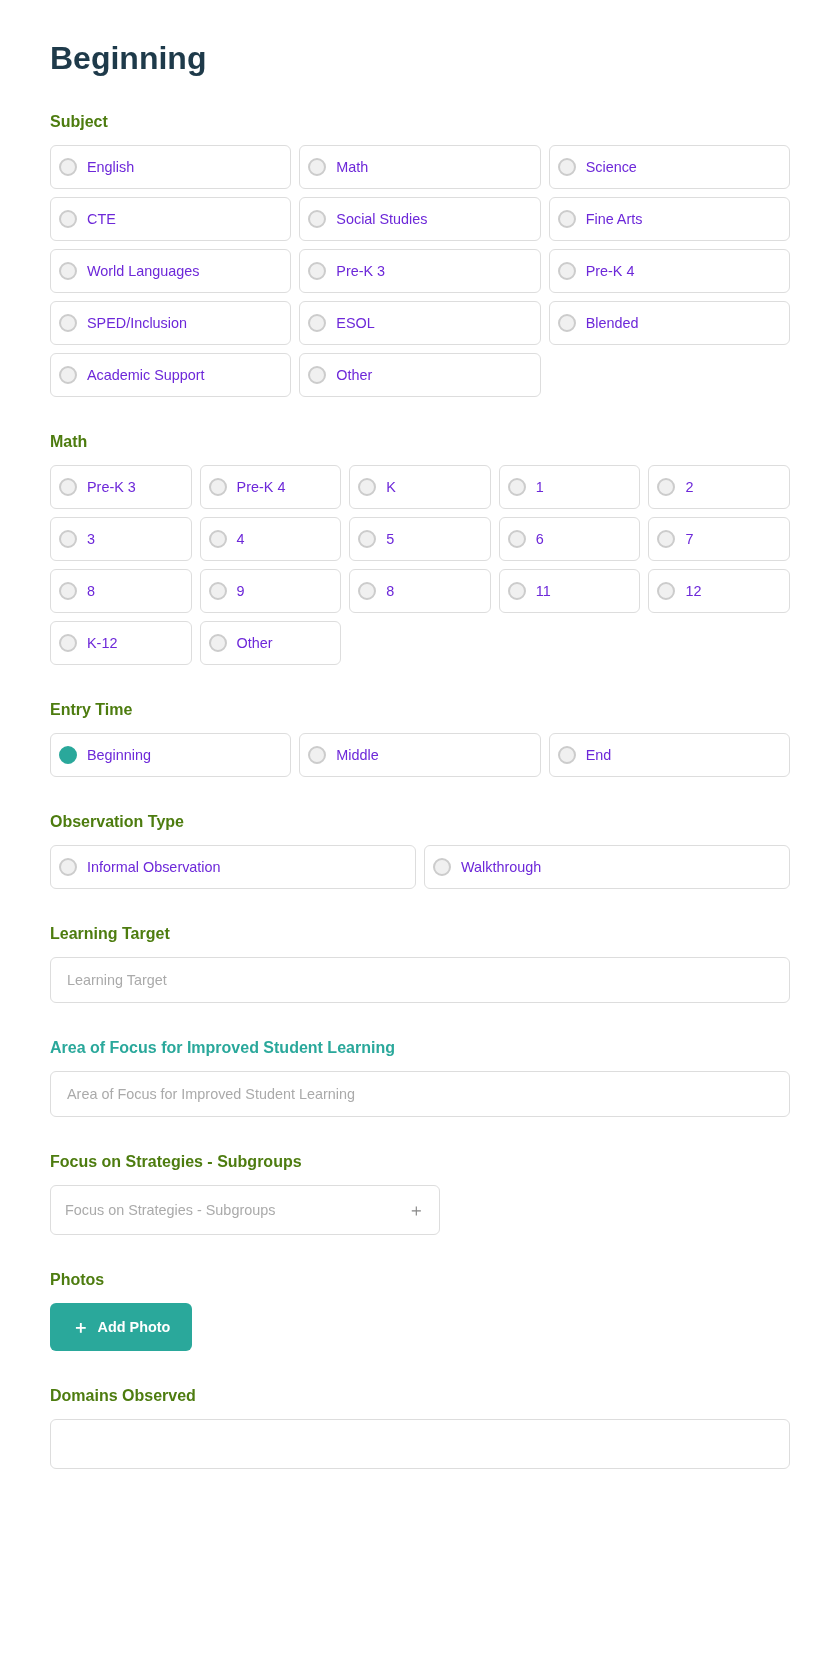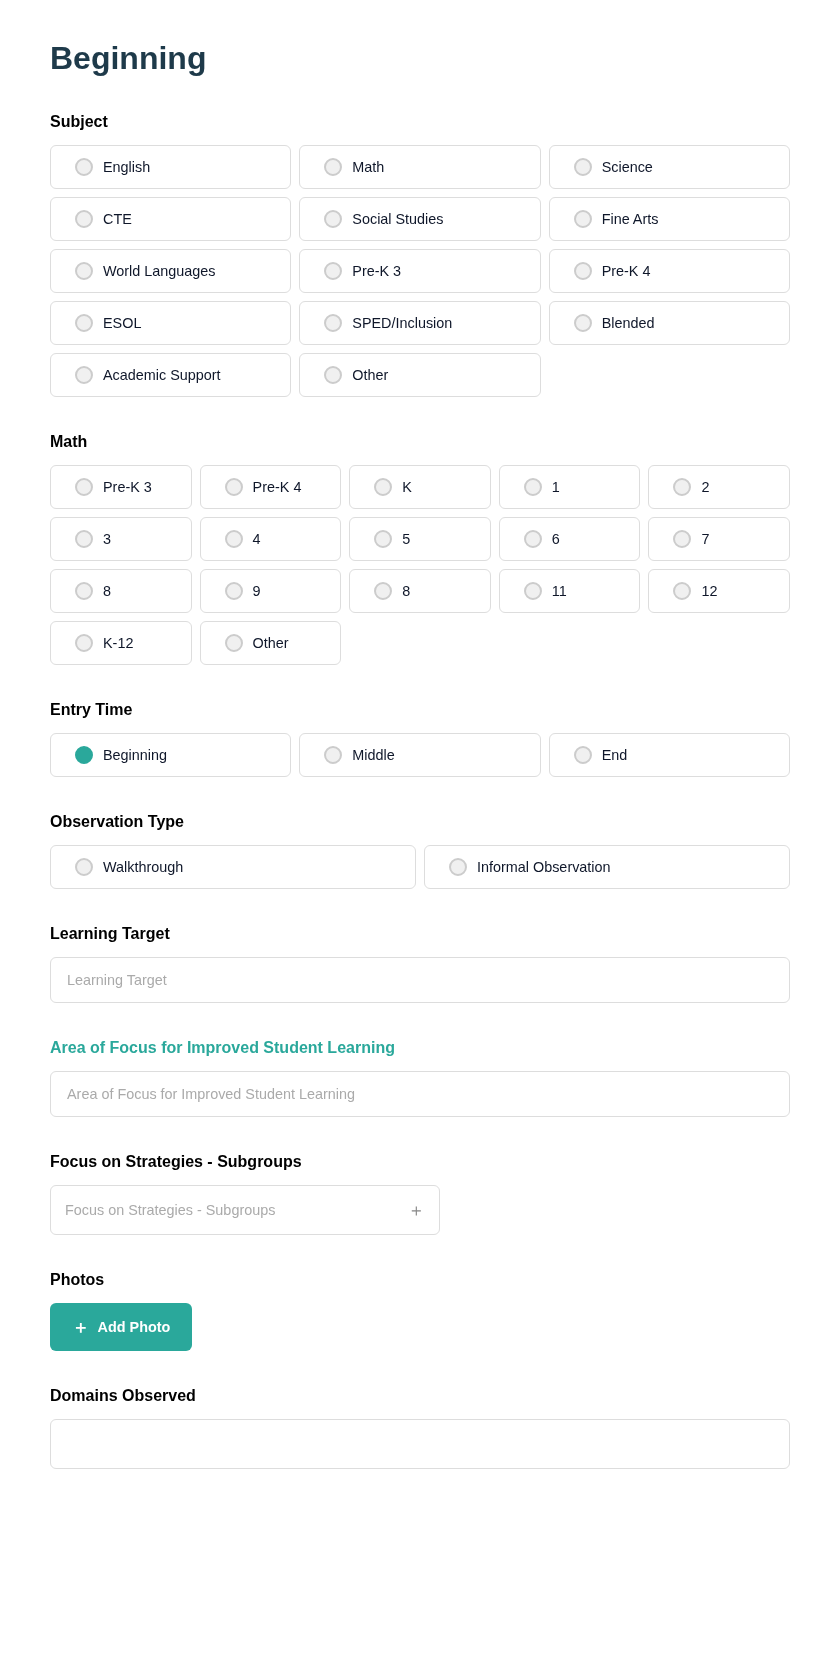--- a/index.html
+++ b/index.html
@@ -18,21 +18,21 @@
       margin-bottom: 36px;
     }
 
     .section {
       margin-bottom: 36px;
     }
 
     .section-label {
       font-size: 1rem;
       font-weight: 700;
-      color: #000000;
+      color: #4d7c0f;
       margin-bottom: 14px;
     }
 
     .section-label.highlight {
       color: #2aa89b;
     }
 
     .radio-grid {
       display: grid;
       gap: 8px;
@@ -53,25 +53,25 @@
     .radio-grid-3-entry {
       grid-template-columns: repeat(3, 1fr);
     }
 
     .radio-option {
       display: flex;
       align-items: center;
       gap: 10px;
       border: 1px solid #ddd;
       border-radius: 6px;
-      padding: 12px 24px;
+      padding: 12px 8px;
       cursor: pointer;
       background: #fff;
       font-size: 0.9rem;
-      color: #0f172a;
+      color: #6d28d9;
       user-select: none;
     }
 
     .radio-circle {
       width: 18px;
       height: 18px;
       border-radius: 50%;
       border: 2px solid #ccc;
       background: #f0f0f0;
       flex-shrink: 0;
@@ -181,25 +181,25 @@
       <div class="radio-option">
         <span class="radio-circle"></span>
         <span>Pre-K 3</span>
       </div>
       <div class="radio-option">
         <span class="radio-circle"></span>
         <span>Pre-K 4</span>
       </div>
       <div class="radio-option">
         <span class="radio-circle"></span>
+        <span>SPED/Inclusion</span>
+      </div>
+      <div class="radio-option">
+        <span class="radio-circle"></span>
         <span>ESOL</span>
-      </div>
-      <div class="radio-option">
-        <span class="radio-circle"></span>
-        <span>SPED/Inclusion</span>
       </div>
       <div class="radio-option">
         <span class="radio-circle"></span>
         <span>Blended</span>
       </div>
       <div class="radio-option">
         <span class="radio-circle"></span>
         <span>Academic Support</span>
       </div>
       <div class="radio-option">
@@ -299,25 +299,25 @@
         <span>End</span>
       </div>
     </div>
 </div>
 
 <div class="section">
   <div class="section-label">Observation Type</div>
   <div class="radio-grid radio-grid-2">
   <div class="radio-option">
         <span class="radio-circle"></span>
+        <span>Informal Observation</span>
+      </div>
+      <div class="radio-option">
+        <span class="radio-circle"></span>
         <span>Walkthrough</span>
-      </div>
-      <div class="radio-option">
-        <span class="radio-circle"></span>
-        <span>Informal Observation</span>
       </div>
     </div>
 </div>
 
 <div class="section">
   <div class="section-label">Learning Target</div>
   <input type="text" placeholder="Learning Target" style="">
 </div>
 
 <div class="section">

